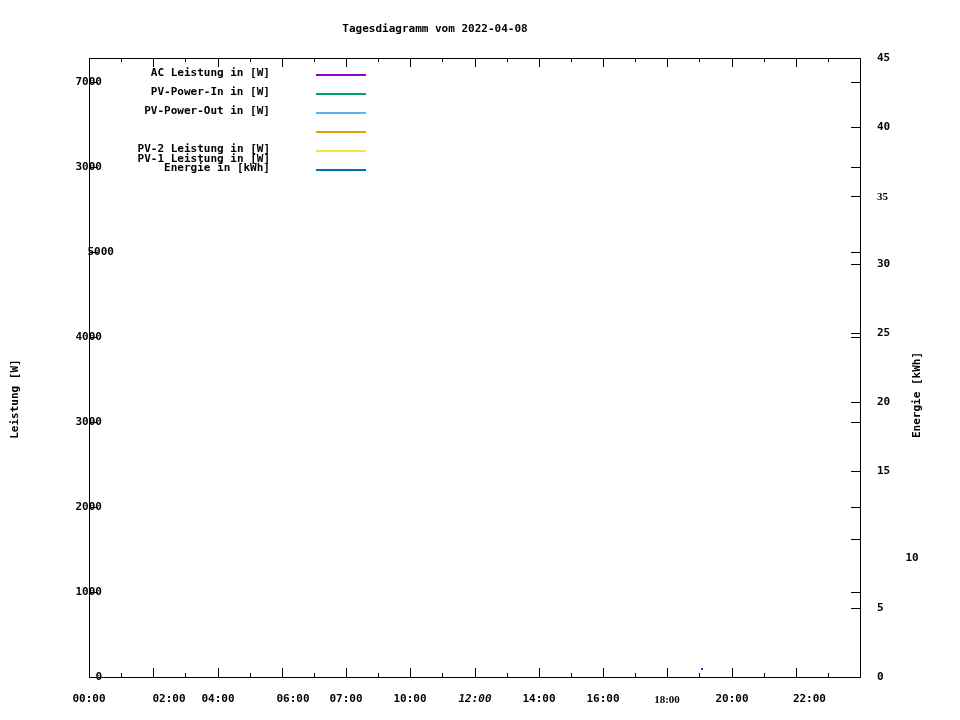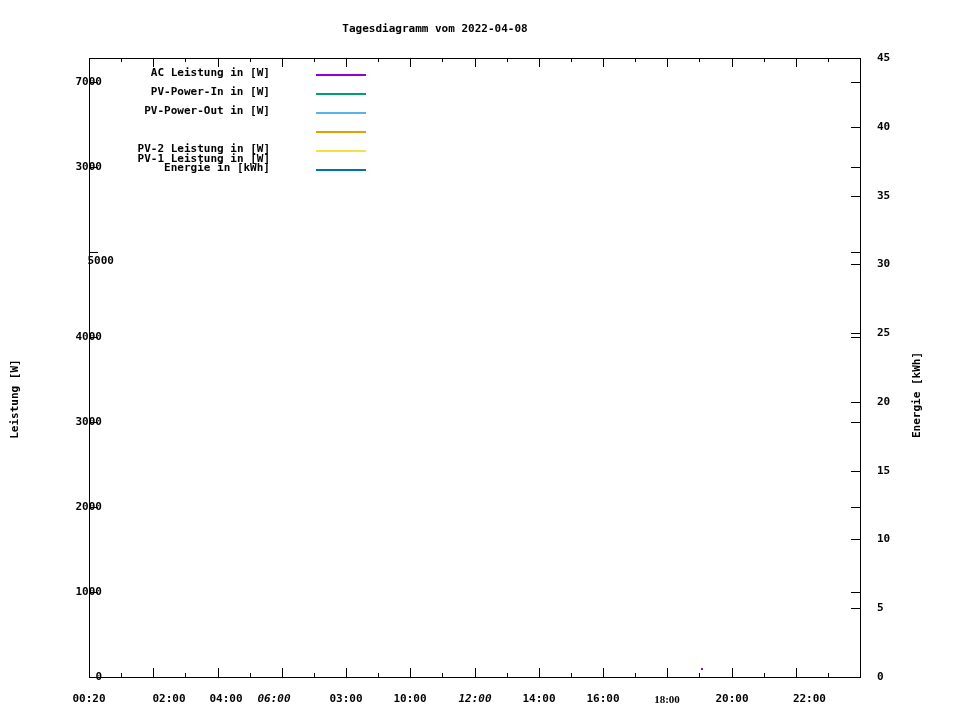--- a/index.html
+++ b/index.html
@@ -99,48 +99,48 @@
       <line x1="860" y1="264" x2="851" y2="264" stroke="#000000" stroke-width="1"></line>
       <line x1="860" y1="196" x2="851" y2="196" stroke="#000000" stroke-width="1"></line>
       <line x1="860" y1="127" x2="851" y2="127" stroke="#000000" stroke-width="1"></line>
       <line x1="860" y1="58" x2="851" y2="58" stroke="#000000" stroke-width="1"></line>
       <rect x="701" y="668" width="2" height="2" fill="#9400d3"></rect>
     </svg>
   <div id="chart-title" class="abs">Tagesdiagramm vom 2022-04-08</div>
   <div id="y-left-label" class="abs vlabel">Leistung [W]</div>
   <div id="y-right-label" class="abs vlabel">Energie [kWh]</div>
   <div id="tick-labels">
-      <div class="abs xtick" style="left: 59px;">00:20</div>
+      <div class="abs xtick" style="left: 59px;">00:00</div>
       <div class="abs xtick" style="left: 139px;">02:00</div>
-      <div class="abs xtick" style="left: 196px;">04:00</div>
-      <div class="abs xtick" style="left: 244px; font-style: italic;">06:00</div>
-      <div class="abs xtick" style="left: 316px;">03:00</div>
+      <div class="abs xtick" style="left: 188px;">04:00</div>
+      <div class="abs xtick" style="left: 263px;">06:00</div>
+      <div class="abs xtick" style="left: 316px;">07:00</div>
       <div class="abs xtick" style="left: 380px;">10:00</div>
       <div class="abs xtick" style="left: 445px; font-style: italic;">12:00</div>
       <div class="abs xtick" style="left: 509px;">14:00</div>
       <div class="abs xtick" style="left: 573px;">16:00</div>
       <div class="abs xtick" style="left: 637px; font-family: Liberation Serif, serif;">18:00</div>
       <div class="abs xtick" style="left: 702px;">20:00</div>
       <div class="abs xtick" style="left: 766px; text-align: right;">22:00</div>
       <div class="abs ytickL" style="top: 669px;">0</div>
       <div class="abs ytickL" style="top: 584px;">1000</div>
       <div class="abs ytickL" style="top: 499px;">2000</div>
       <div class="abs ytickL" style="top: 414px;">3000</div>
       <div class="abs ytickL" style="top: 329px;">4000</div>
-      <div class="abs ytickL" style="top: 253px; padding-left: 12px;">5000</div>
+      <div class="abs ytickL" style="top: 244px; padding-left: 12px;">5000</div>
       <div class="abs ytickL" style="top: 159px;">3000</div>
       <div class="abs ytickL" style="top: 74px;">7000</div>
       <div class="abs ytickR" style="top: 669px;">0</div>
       <div class="abs ytickR" style="top: 600px;">5</div>
-      <div class="abs ytickR" style="top: 531px;">10</div>
+      <div class="abs ytickR" style="top: 550px; text-align: center;">10</div>
       <div class="abs ytickR" style="top: 463px;">15</div>
       <div class="abs ytickR" style="top: 394px;">20</div>
       <div class="abs ytickR" style="top: 325px;">25</div>
       <div class="abs ytickR" style="top: 256px;">30</div>
-      <div class="abs ytickR" style="top: 188px;">35</div>
+      <div class="abs ytickR" style="top: 188px; font-family: Liberation Serif, serif;">35</div>
       <div class="abs ytickR" style="top: 119px;">40</div>
       <div class="abs ytickR" style="top: 50px;">45</div>
     </div>
   <div id="legend">
       <div class="abs legend-text" style="top: 65px;">AC Leistung in [W]</div>
       <div class="abs legend-line" style="top: 74px; background: rgb(148, 0, 211);"></div>
       <div class="abs legend-text" style="top: 84px;">PV-Power-In in [W]</div>
       <div class="abs legend-line" style="top: 93px; background: rgb(0, 158, 115);"></div>
       <div class="abs legend-text" style="top: 103px;">PV-Power-Out in [W]</div>
       <div class="abs legend-line" style="top: 112px; background: rgb(86, 180, 233);"></div>

